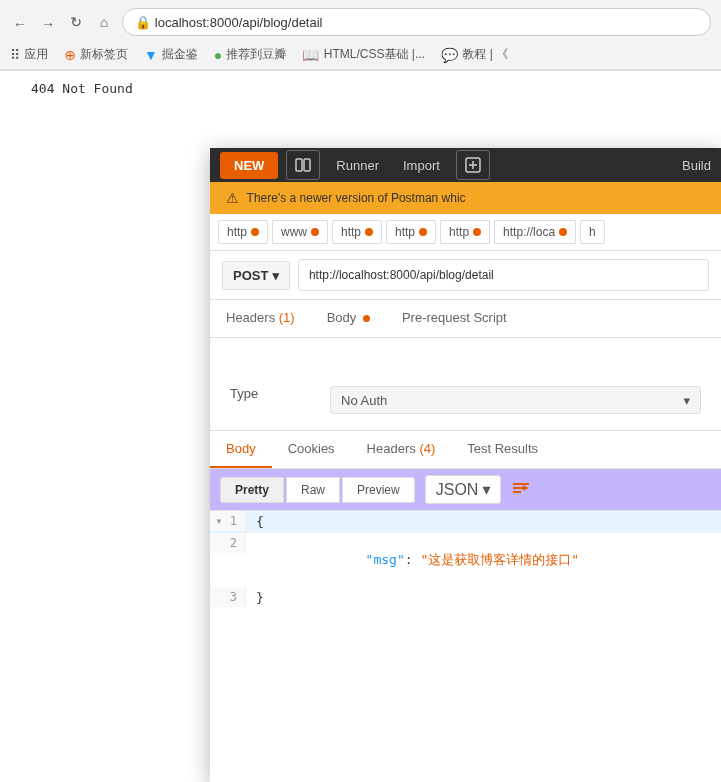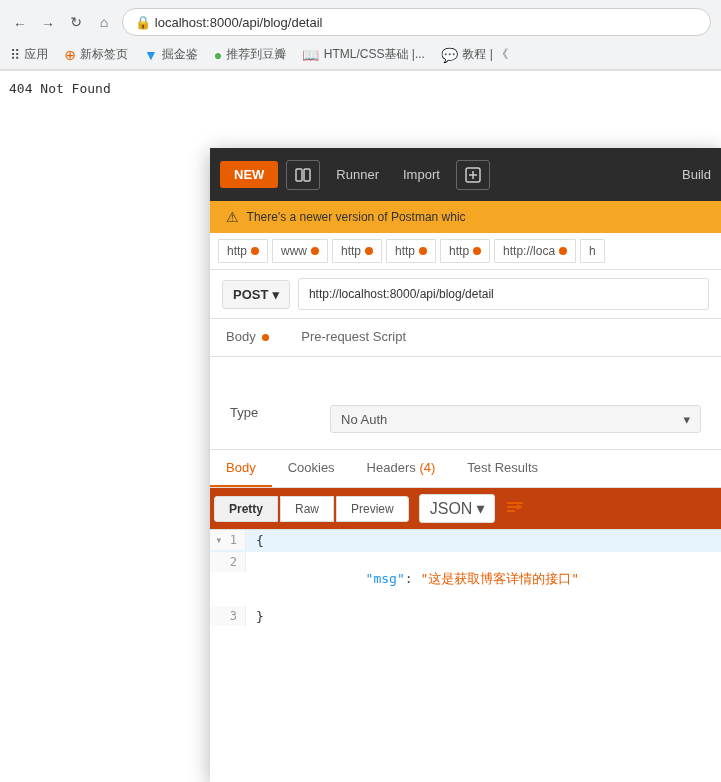--- a/index.html
+++ b/index.html
@@ -60,21 +60,21 @@
     .bookmark-item {
       display: flex;
       align-items: center;
       gap: 4px;
       cursor: pointer;
       white-space: nowrap;
     }
 
     
     .not-found-text {
-      padding: 10px 9px;
+      padding: 10px 31px;
       font-size: 13px;
       color: #333;
       font-family: monospace;
     }
 
     
     .postman-window {
       position: absolute;
       left: 210px;
       top: 148px;
@@ -86,21 +86,21 @@
       flex-direction: column;
       overflow: hidden;
     }
 
     
     .postman-header {
       background: #2c2c2c;
       display: flex;
       align-items: center;
       padding: 0 10px;
-      height: 53px;
+      height: 34px;
       gap: 8px;
       flex-shrink: 0;
     }
     .postman-new-btn {
       background: #e85d00;
       color: #fff;
       border: none;
       padding: 6px 14px;
       font-size: 13px;
       font-weight: bold;
@@ -315,24 +315,24 @@
       border-bottom: 2px solid #e85d00;
     }
     .resp-tab .badge {
       color: #e85d00;
     }
 
     
     .format-toolbar {
       display: flex;
       align-items: center;
-      padding: 6px 4px;
+      padding: 6px 10px;
       gap: 2px;
       border-bottom: 1px solid #e0e0e0;
-      background: #c2410c;
+      background: #c4b5fd;
       flex-shrink: 0;
     }
     .fmt-btn {
       padding: 5px 14px;
       font-size: 12px;
       border: 1px solid #ddd;
       background: #fff;
       cursor: pointer;
       color: #555;
     }
@@ -506,20 +506,24 @@
   <div class="request-line">
     <div class="method-selector">
       <span>POST</span>
       <span>▾</span>
     </div>
     <input class="url-input" type="text" value="http://localhost:8000/api/blog/detail" style="">
   </div>
 
   <div class="request-tabs">
     <div class="req-tab">
+      <span>Headers</span>
+      <span class="badge">(1)</span>
+    </div>
+    <div class="req-tab">
       <span>Body</span>
       <span class="dot-indicator"></span>
     </div>
     <div class="req-tab">
       <span>Pre-request Script</span>
     </div>
   </div>
 
   <div class="auth-section">
     <div class="auth-row">

